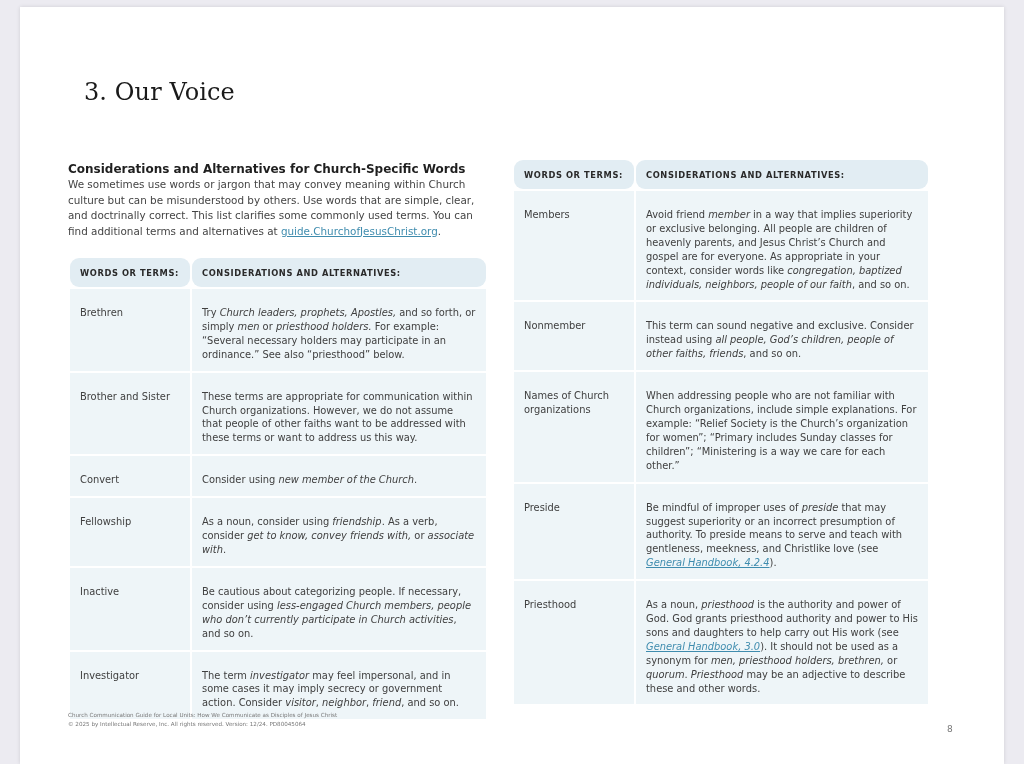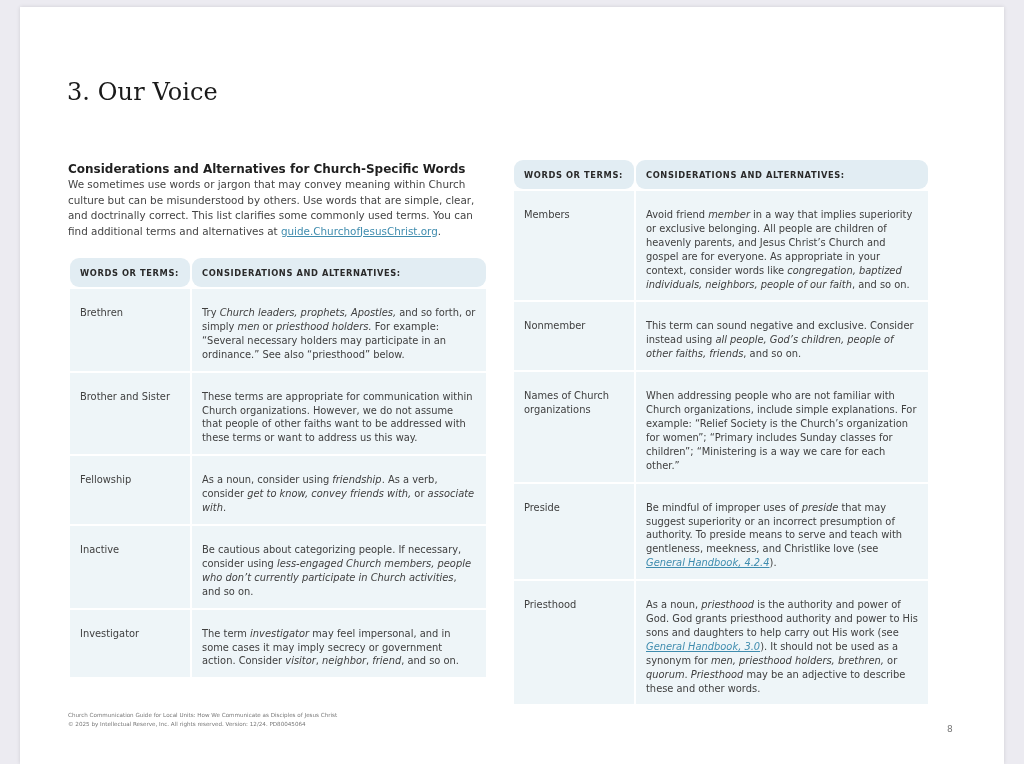--- a/index.html
+++ b/index.html
@@ -9,21 +9,21 @@
     font-family: "DejaVu Sans", "Liberation Sans", sans-serif;
     color: #3a3a3a;
     position: relative;
   }
   .page {
     position: absolute; left: 20px; top: 7px; width: 984px; height: 757px;
     background: #ffffff;
     box-shadow: 0 0 4px rgba(0,0,0,0.12);
   }
   .title {
-    position: absolute; left: 47px; top: 71px;
+    position: absolute; left: 64px; top: 71px;
     font-family: "DejaVu Serif", "Liberation Serif", serif;
     font-size: 24px; color: #1a1a1a; letter-spacing: 0.1px;
     margin: 0; font-weight: normal;
   }
   .intro { position: absolute; left: 48px; top: 155px; width: 410px; }
   .intro-heading { font-size: 12px; font-weight: bold; color: #1f1f1f; line-height: 15px; }
   .intro-body { font-size: 10.4px; line-height: 15.5px; color: #444; }
   a.link { color: #3f8cae; text-decoration: underline; }
   table.terms {
     position: absolute; border-collapse: separate; border-spacing: 2px;
@@ -65,20 +65,24 @@
     <tbody>
         <tr>
           <td class="term">Brethren</td>
           <td><span>Try </span><em>Church leaders, prophets, Apostles,</em><span> and so forth, or simply </span><em>men</em><span> or </span><em>priesthood holders.</em><span> For example: “Several necessary holders may participate in an ordinance.” See also “priesthood” below.</span></td>
         </tr>
         <tr>
           <td class="term">Brother and Sister</td>
           <td><span>These terms are appropriate for communication within Church organizations. However, we do not assume that people of other faiths want to be addressed with these terms or want to address us this way.</span></td>
         </tr>
         <tr>
+          <td class="term">Convert</td>
+          <td><span>Consider using </span><em>new member of the Church</em><span>.</span></td>
+        </tr>
+        <tr>
           <td class="term">Fellowship</td>
           <td><span>As a noun, consider using </span><em>friendship</em><span>. As a verb, consider </span><em>get to know, convey friends with,</em><span> or </span><em>associate with</em><span>.</span></td>
         </tr>
         <tr>
           <td class="term">Inactive</td>
           <td><span>Be cautious about categorizing people. If necessary, consider using </span><em>less-engaged Church members, people who don’t currently participate in Church activities</em><span>, and so on.</span></td>
         </tr>
         <tr>
           <td class="term">Investigator</td>
           <td><span>The term </span><em>investigator</em><span> may feel impersonal, and in some cases it may imply secrecy or government action. Consider </span><em>visitor</em><span>, </span><em>neighbor</em><span>, </span><em>friend</em><span>, and so on.</span></td>

